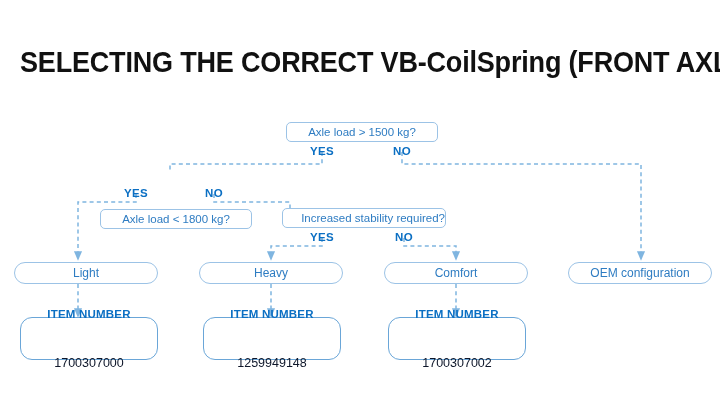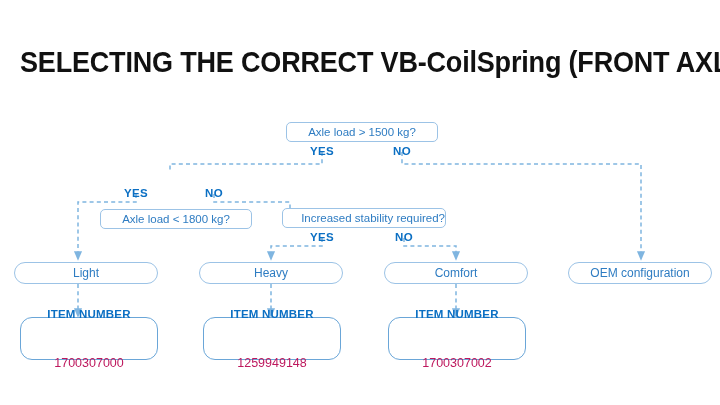--- a/index.html
+++ b/index.html
@@ -87,21 +87,21 @@
   .itembox .item-title {
     font-size: 11.5px;
     font-weight: 700;
     letter-spacing: 0.2px;
     color: #0b6fc3;
     white-space: nowrap;
   }
   .itembox .item-value {
     font-size: 12.5px;
     font-weight: 400;
-    color: #be185d;
+    color: #0f172a;
     white-space: nowrap;
     margin-top: 18px;
   }
 
   
   .branch {
     position: absolute;
     font-size: 11.5px;
     font-weight: 700;
     color: #0b6fc3;

